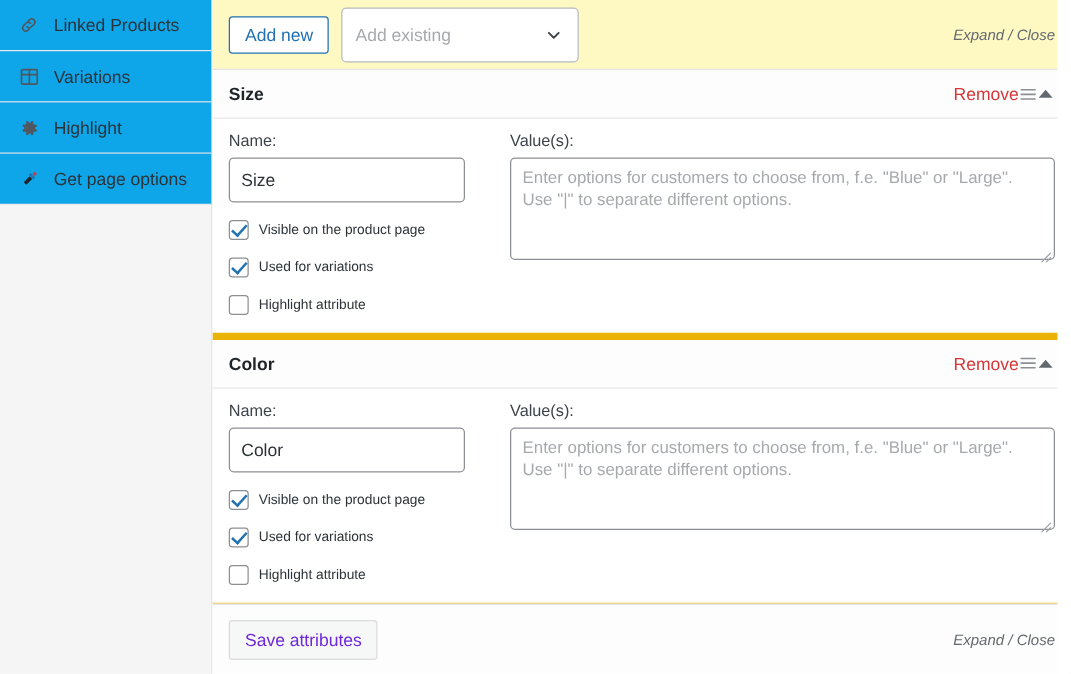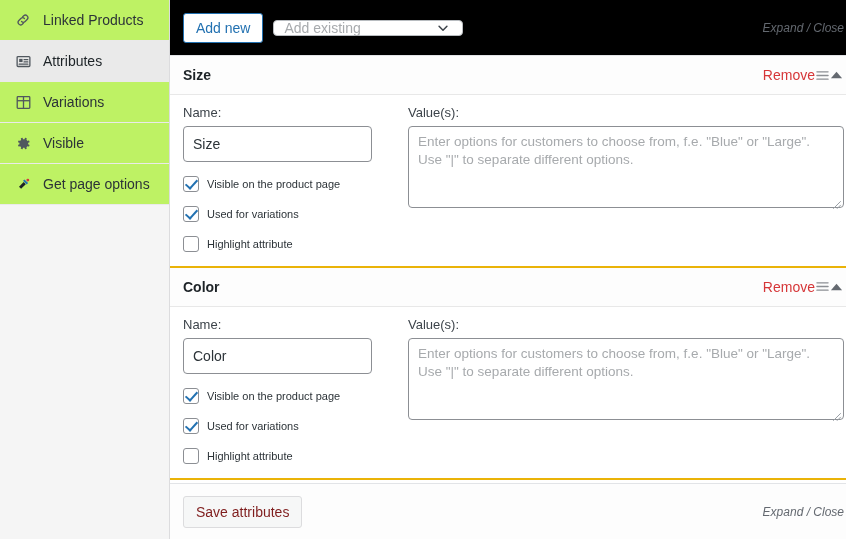--- a/index.html
+++ b/index.html
@@ -30,21 +30,21 @@
     position: relative;
   }
   .side-item {
     height: 41px;
     display: flex;
     align-items: center;
     padding-left: 13px;
     font-size: 14px;
     color: #2c3338;
     border-bottom: 1px solid #eaeaea;
-    background: #bef264;
+    background: #0ea5e9;
     cursor: pointer;
     position: relative;
   }
   .side-item.active {
     background: #eaeaea;
     color: #1d2327;
   }
   .side-item .s-ico {
     width: 20px;
     height: 20px;
@@ -70,41 +70,41 @@
   }
 
   
   .toolbar {
     height: 56px;
     flex: 0 0 56px;
     display: flex;
     align-items: center;
     padding: 0 12px 0 13px;
     border-bottom: 1px solid #e2e4e7;
-    background: #000000;
+    background: #fef9c3;
     position: relative;
   }
   .btn-addnew {
     height: 30px;
     padding: 0 12px;
     background: #f6f7f7;
     border: 1px solid #2271b1;
     border-radius: 3px;
     color: #2271b1;
     font-size: 14px;
     font-family: "Liberation Sans", sans-serif;
     line-height: 28px;
     cursor: pointer;
     background: #ffffff;
   }
   .select-existing {
     position: relative;
     margin-left: 10px;
     width: 190px;
-    height: 16px;
+    height: 44px;
     border: 1px solid #b8bcc0;
     border-radius: 4px;
     background: #ffffff;
     display: flex;
     align-items: center;
     padding: 0 10px;
     font-size: 14px;
     color: #a7aaad;
     cursor: pointer;
   }
@@ -127,21 +127,21 @@
     cursor: pointer;
     white-space: nowrap;
   }
 
   
   .attr-scroll {
     flex: 1 1 auto;
     overflow: hidden;
   }
   .attr {
-    border-bottom: 2px solid #eab308;
+    border-bottom: 6px solid #eab308;
   }
   .attr-head {
     height: 39px;
     display: flex;
     align-items: center;
     padding: 0 12px 0 13px;
     background: #fdfdfd;
     position: relative;
     border-bottom: 1px solid #e8e8e8;
     cursor: move;
@@ -278,21 +278,21 @@
     background: #fdfdfd;
     border-top: 1px solid #e2e4e7;
     position: relative;
   }
   .btn-save {
     height: 32px;
     padding: 0 12px;
     background: #f6f7f7;
     border: 1px solid #dcdcde;
     border-radius: 3px;
-    color: #7f1d1d;
+    color: #6d28d9;
     font-size: 14px;
     font-family: "Liberation Sans", sans-serif;
     cursor: default;
   }
 
   .right-edge {
     position: absolute;
     top: 0;
     right: 0;
     width: 11px;
@@ -311,52 +311,40 @@
     <div class="side-item">
       <span class="s-ico">
         <svg width="16" height="16" viewBox="0 0 20 20" fill="none" stroke="currentColor" stroke-width="1.6" stroke-linecap="round">
           <path d="M8.2 11.8 A3.2 3.2 0 0 0 12.7 11.8 L15.4 9.1 A3.2 3.2 0 0 0 10.9 4.6 L9.6 5.9"></path>
           <path d="M11.8 8.2 A3.2 3.2 0 0 0 7.3 8.2 L4.6 10.9 A3.2 3.2 0 0 0 9.1 15.4 L10.4 14.1"></path>
         </svg>
       </span>
       <span class="s-label">Linked Products</span>
     </div>
 
-    <div class="side-item active">
-      <span class="s-ico">
-        <svg width="15" height="15" viewBox="0 0 16 16" fill="none" stroke="currentColor" stroke-width="1.4">
-          <rect x="1.2" y="2.7" width="13.6" height="10.6" rx="1"></rect>
-          <rect x="3.4" y="5.2" width="3.6" height="3.4" fill="currentColor" stroke="none"></rect>
-          <line x1="8.6" y1="6.0" x2="12.6" y2="6.0" stroke-linecap="round"></line>
-          <line x1="8.6" y1="8.4" x2="12.6" y2="8.4" stroke-linecap="round"></line>
-          <line x1="3.4" y1="10.8" x2="12.6" y2="10.8" stroke-linecap="round"></line>
-        </svg>
-      </span>
-      <span class="s-label">Attributes</span>
-    </div>
 
     <div class="side-item">
       <span class="s-ico">
         <svg width="15" height="15" viewBox="0 0 16 16" fill="none" stroke="currentColor" stroke-width="1.4">
           <rect x="1.3" y="1.8" width="13.4" height="12.4" rx="0.8"></rect>
           <line x1="1.3" y1="6.1" x2="14.7" y2="6.1"></line>
           <line x1="8.0" y1="1.8" x2="8.0" y2="14.2"></line>
         </svg>
       </span>
       <span class="s-label">Variations</span>
     </div>
 
     <div class="side-item">
       <span class="s-ico">
         <svg width="15" height="15" viewBox="0 0 16 16" fill="currentColor">
           <path d="M8 5.3a2.7 2.7 0 1 0 0 5.4 2.7 2.7 0 0 0 0-5.4zm0 4.1a1.4 1.4 0 1 1 0-2.8 1.4 1.4 0 0 1 0 2.8z"></path>
           <path d="M14.1 9.2l-1.2-.4a4.9 4.9 0 0 0 0-1.6l1.2-.4a.5.5 0 0 0 .3-.6l-.4-1.1a.5.5 0 0 0-.6-.3l-1.2.4a4.9 4.9 0 0 0-1.1-1.1l.4-1.2a.5.5 0 0 0-.3-.6l-1.1-.4a.5.5 0 0 0-.6.3l-.4 1.2a4.9 4.9 0 0 0-1.6 0l-.4-1.2a.5.5 0 0 0-.6-.3l-1.1.4a.5.5 0 0 0-.3.6l.4 1.2a4.9 4.9 0 0 0-1.1 1.1l-1.2-.4a.5.5 0 0 0-.6.3l-.4 1.1a.5.5 0 0 0 .3.6l1.2.4a4.9 4.9 0 0 0 0 1.6l-1.2.4a.5.5 0 0 0-.3.6l.4 1.1a.5.5 0 0 0 .6.3l1.2-.4a4.9 4.9 0 0 0 1.1 1.1l-.4 1.2a.5.5 0 0 0 .3.6l1.1.4a.5.5 0 0 0 .6-.3l.4-1.2a4.9 4.9 0 0 0 1.6 0l.4 1.2a.5.5 0 0 0 .6.3l1.1-.4a.5.5 0 0 0 .3-.6l-.4-1.2a4.9 4.9 0 0 0 1.1-1.1l1.2.4a.5.5 0 0 0 .6-.3l.4-1.1a.5.5 0 0 0-.3-.6z"></path>
         </svg>
       </span>
-      <span class="s-label">Visible</span>
+      <span class="s-label">Highlight</span>
     </div>
 
     <div class="side-item">
       <span class="s-ico">
         <svg width="15" height="15" viewBox="0 0 16 16" fill="none">
           <path d="M3.2 12.6 L8.2 7.6 L10.4 9.8 L5.4 14.8 Z" fill="#1d2327" transform="translate(0,-2.2)"></path>
           <path d="M9.0 3.0 L12.9 6.9 L11.4 8.4 L7.5 4.5 Z" fill="#2271b1" transform="translate(0,-0.4)"></path>
           <circle cx="12.6" cy="3.3" r="1.5" fill="#d63638"></circle>
         </svg>
       </span>

